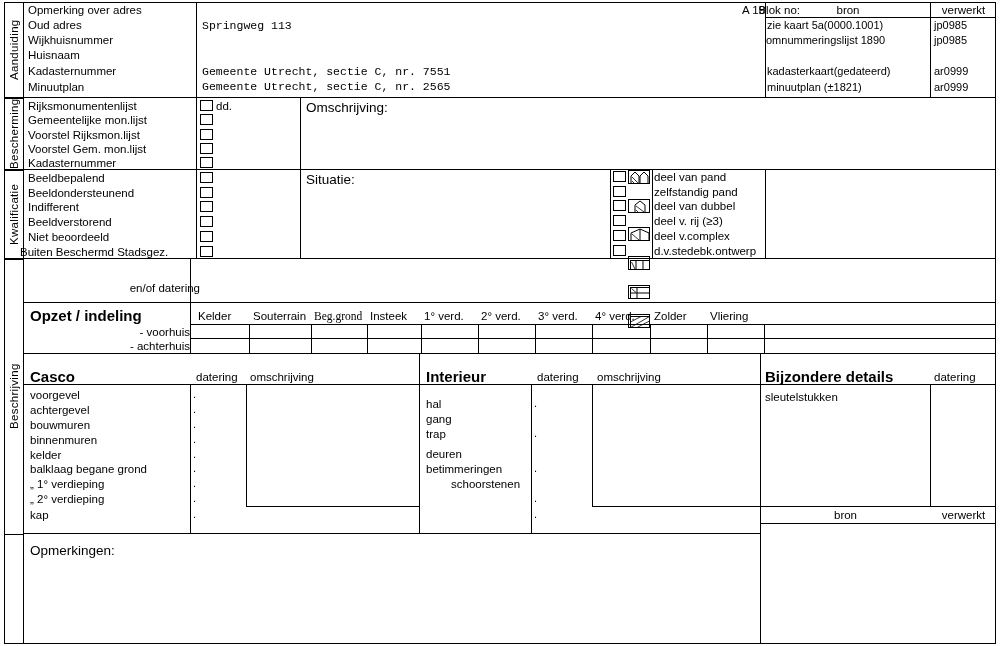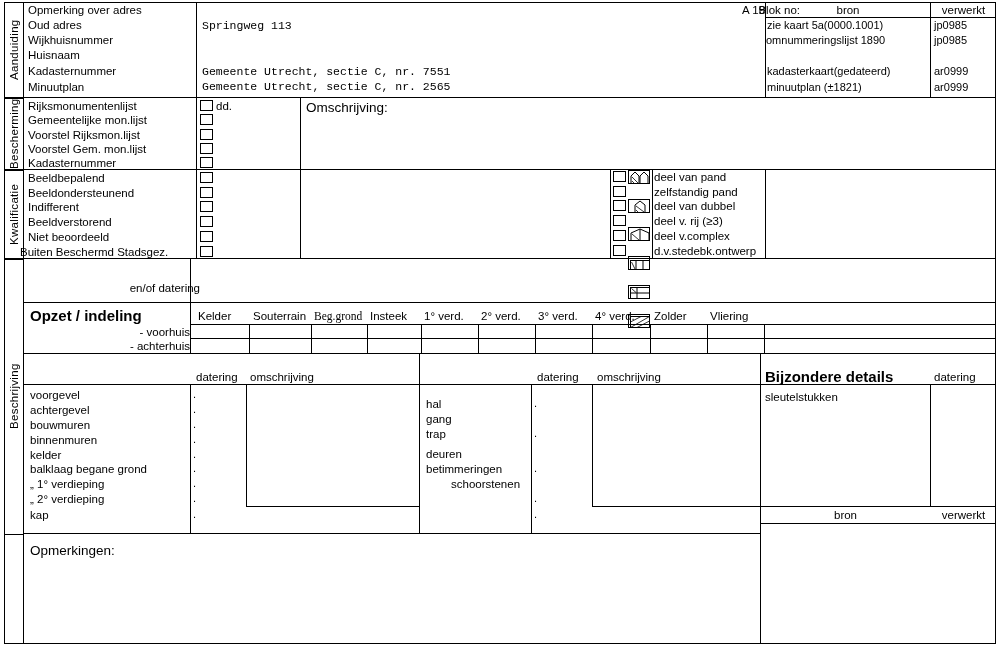--- a/index.html
+++ b/index.html
@@ -115,20 +115,21 @@
   <div class="abs lbl vcl" style="left:28px;top:230px;width:168px;height:14px;">Niet beoordeeld</div>
   <div class="abs lbl vcl" style="left:20px;top:245px;width:168px;height:14px;">Buiten Beschermd Stadsgez.</div>
 
   <div class="abs chk" style="left:200px;top:172px;"></div>
   <div class="abs chk" style="left:200px;top:187px;"></div>
   <div class="abs chk" style="left:200px;top:201px;"></div>
   <div class="abs chk" style="left:200px;top:216px;"></div>
   <div class="abs chk" style="left:200px;top:231px;"></div>
   <div class="abs chk" style="left:200px;top:246px;"></div>
 
+  <div class="abs med vcl" style="left:306px;top:171px;width:200px;height:16px;">Situatie:</div>
 
   <div class="abs bd" style="left:610px;top:169px;width:156px;height:90px;"></div>
   <div class="abs bl" style="left:652px;top:169px;width:0;height:90px;"></div>
 
   <div class="abs chk" style="left:613px;top:171px;"></div>
   <div class="abs sicon" style="left:628px;top:170px;">
     <svg width="22" height="14" viewBox="0 0 22 14">
         <path d="M2 13 L2 5 L6 1 L10 5 L10 13 Z" fill="none" stroke="#000" stroke-width="1"></path>
         <path d="M11 13 L11 5 L15 1 L19 5 L19 13" fill="none" stroke="#000" stroke-width="1"></path>
         <path d="M3 6 L9 12 M3 10 L6 13" stroke="#000" stroke-width="0.8"></path>
@@ -216,23 +217,25 @@
   <div class="abs bl" style="left:478px;top:324px;width:0;height:29px;"></div>
   <div class="abs bl" style="left:535px;top:324px;width:0;height:29px;"></div>
   <div class="abs bl" style="left:592px;top:324px;width:0;height:29px;"></div>
   <div class="abs bl" style="left:650px;top:324px;width:0;height:29px;"></div>
   <div class="abs bl" style="left:707px;top:324px;width:0;height:29px;"></div>
   <div class="abs bl" style="left:764px;top:324px;width:0;height:29px;"></div>
 
   <div class="abs bl" style="left:419px;top:353px;width:0;height:181px;"></div>
   <div class="abs bl" style="left:760px;top:353px;width:0;height:291px;"></div>
 
+  <div class="abs big vcl" style="left:30px;top:367px;width:150px;height:18px;">Casco</div>
   <div class="abs lbl vcl" style="left:196px;top:370px;width:60px;height:14px;">datering</div>
   <div class="abs lbl vcl" style="left:250px;top:370px;width:100px;height:14px;">omschrijving</div>
 
+  <div class="abs big vcl" style="left:426px;top:367px;width:150px;height:18px;">Interieur</div>
   <div class="abs lbl vcl" style="left:537px;top:370px;width:60px;height:14px;">datering</div>
   <div class="abs lbl vcl" style="left:597px;top:370px;width:110px;height:14px;">omschrijving</div>
 
   <div class="abs big vcl" style="left:765px;top:367px;width:180px;height:18px;">Bijzondere details</div>
   <div class="abs lbl vcl" style="left:934px;top:370px;width:60px;height:14px;">datering</div>
 
   <div class="abs bb" style="left:24px;top:384px;width:972px;height:0;"></div>
   <div class="abs bl" style="left:190px;top:384px;width:0;height:150px;"></div>
   <div class="abs bl" style="left:246px;top:384px;width:0;height:122px;"></div>
   <div class="abs bb" style="left:246px;top:506px;width:173px;height:0;"></div>

